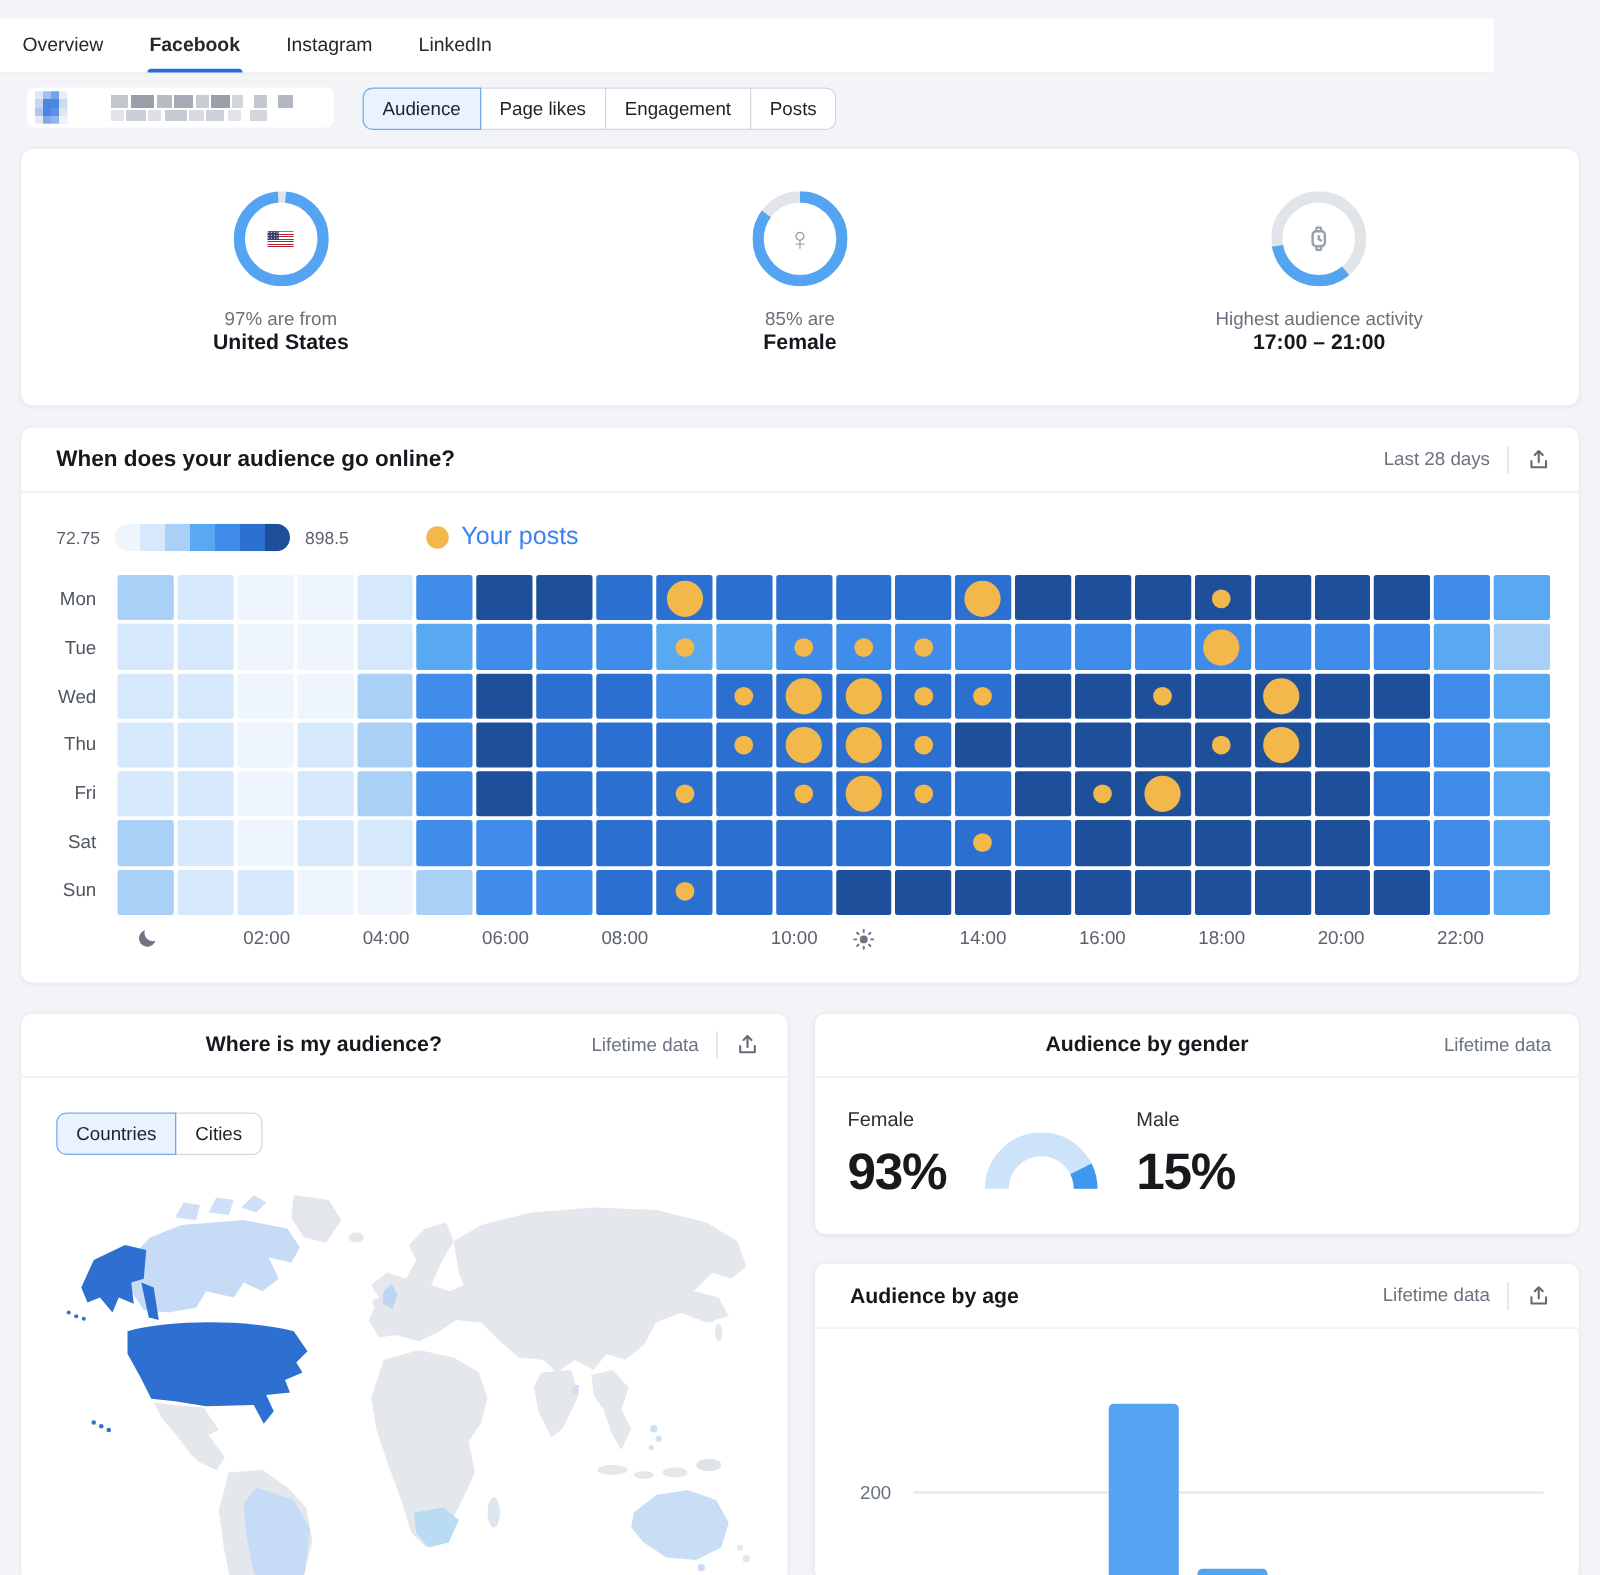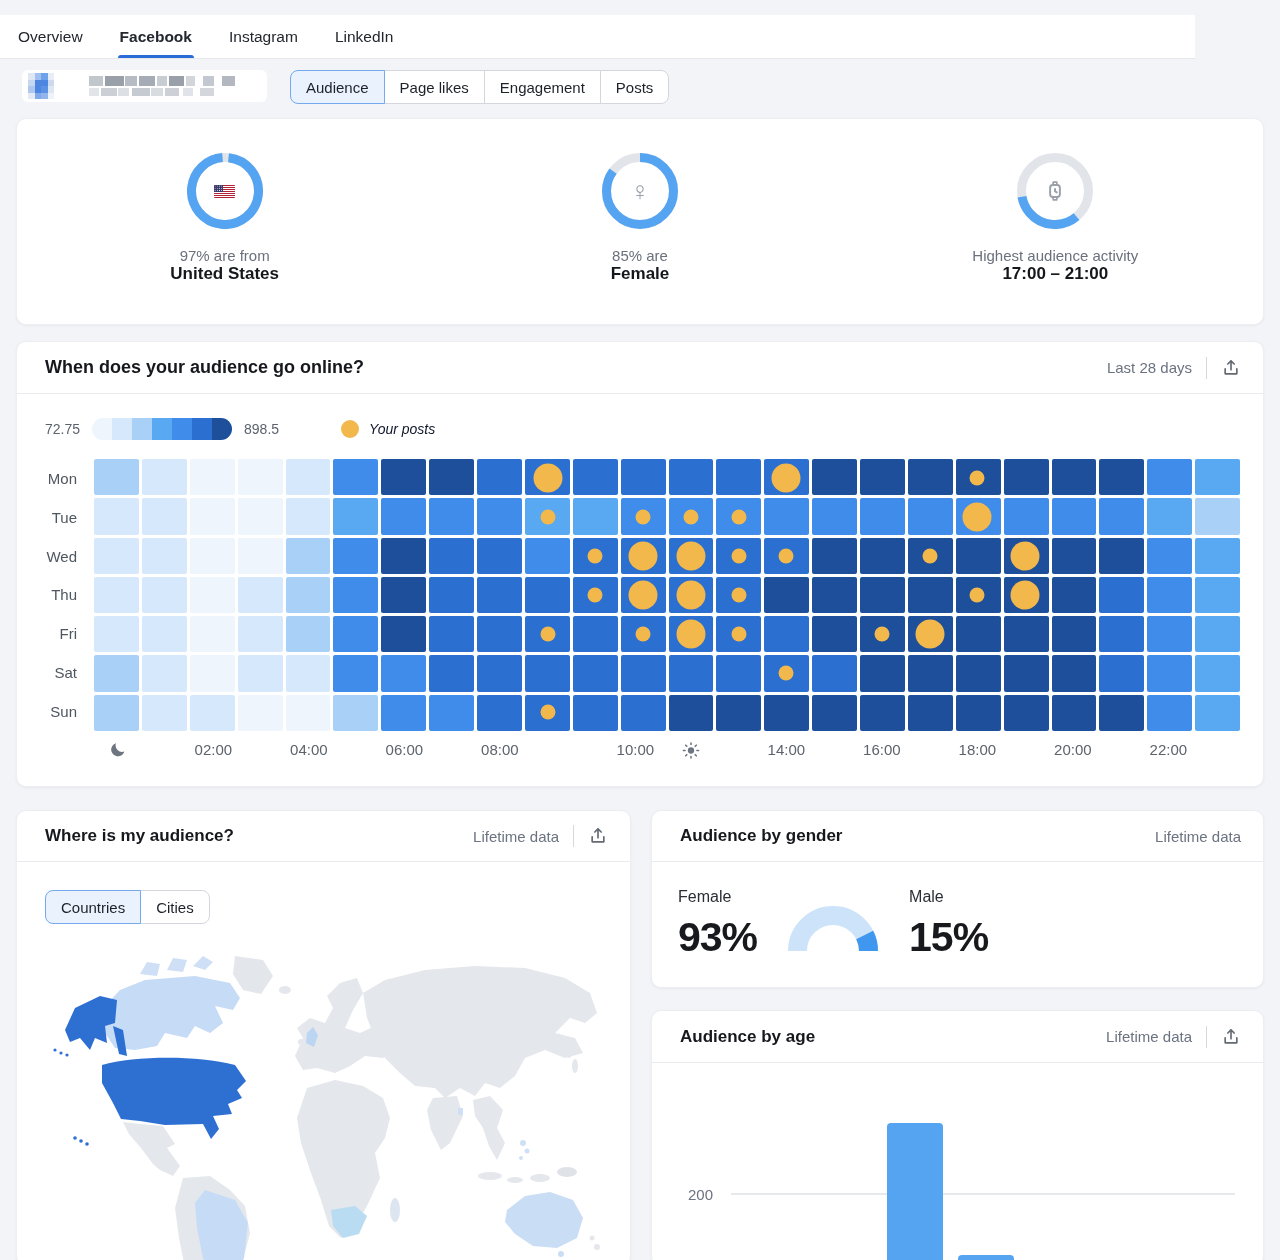--- a/index.html
+++ b/index.html
@@ -69,37 +69,37 @@
   .mini-bars i { display:block; width:9px; border-radius:2px 2px 0 0; }
   .stat-line1 { margin-top:18px; font-size:15px; color:#6a717c; }
   .stat-line2 { margin-top:0; font-size:17px; font-weight:700; color:#14171c; }
 
   
   .hm-card { left:16px; top:341px; width:1248px; height:446px; }
   .hm-legend { margin:24px 0 0 28px; display:flex; align-items:center; font-size:14px; color:#5c636d; }
   .legend-strip { display:flex; margin:0 12px; border-radius:11px; overflow:hidden; }
   .legend-strip i { width:20px; height:22px; }
   .legend-post-dot { width:18px; height:18px; border-radius:50%; margin:0 10px 0 62px; }
-  .legend-post-label { font-size:14px; color:#0f172a;font-style:italic; }
+  .legend-post-label { font-size:20px; color:#3b82f6; }
   .hm-body { position:relative; margin-top:19px; height:272px; }
   .hm-days { position:absolute; left:0; top:0; width:77px; height:272px; display:grid; grid-template-rows:repeat(7,1fr); }
   .hm-day { display:flex; align-items:center; justify-content:flex-end; padding-right:17px; font-size:15px; color:#4e565f; }
   .hm-grid { position:absolute; left:77px; top:0; width:1146px; height:272px;
              display:grid; grid-template-columns:repeat(24,1fr); grid-template-rows:repeat(7,1fr); gap:3px; }
   .hm-cell { border-radius:2px; }
   .hm-dots { position:absolute; left:77px; top:0; width:1146px; height:272px; pointer-events:none; }
   .post-dot { position:absolute; border-radius:50%; transform:translate(-50%,-50%); pointer-events:auto; }
   .post-dot.small { width:15px; height:15px; }
   .post-dot.big { width:29px; height:29px; }
   .hm-axis { position:relative; margin-left:77px; width:1146px; height:34px; }
   .hm-tick { position:absolute; top:10px; transform:translateX(-50%); font-size:15px; color:#5c636d; white-space:nowrap; display:flex; align-items:center; }
 
   
   .where-card { left:16px; top:810px; width:615px; height:456px; overflow:hidden; }
-  .where-card .card-head, .gender-card .card-head { height:51px; }
+  .where-card .card-head, .gender-card .card-head { height:51px;text-align:center; }
   .toggle { margin:28px 0 0 28px; display:flex; height:34px; }
   .map-wrap { position:absolute; left:28px; top:124px; width:560px; height:326px; }
 
   .gender-card { left:651px; top:810px; width:613px; height:178px; }
   .gender-body { display:flex; align-items:flex-end; padding:0 0 24px 26px; margin-top:26px; }
   .g-block .g-label { font-size:16px; color:#2a2e34; margin-bottom:8px; }
   .g-block .g-value { font-size:41px; font-weight:800; color:#17191d; letter-spacing:-1px; }
   .gauge { margin:0 26px 8px 26px; }
 
   .age-card { left:651px; top:1010px; width:613px; height:256px; overflow:hidden; }

